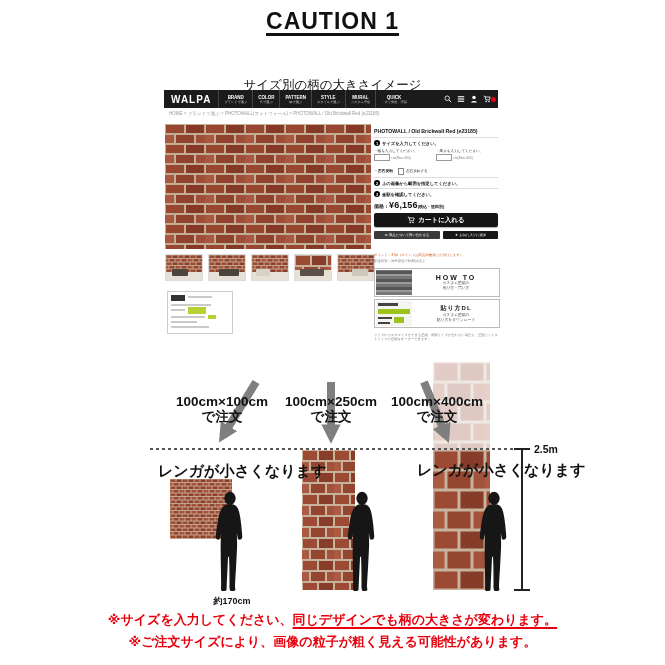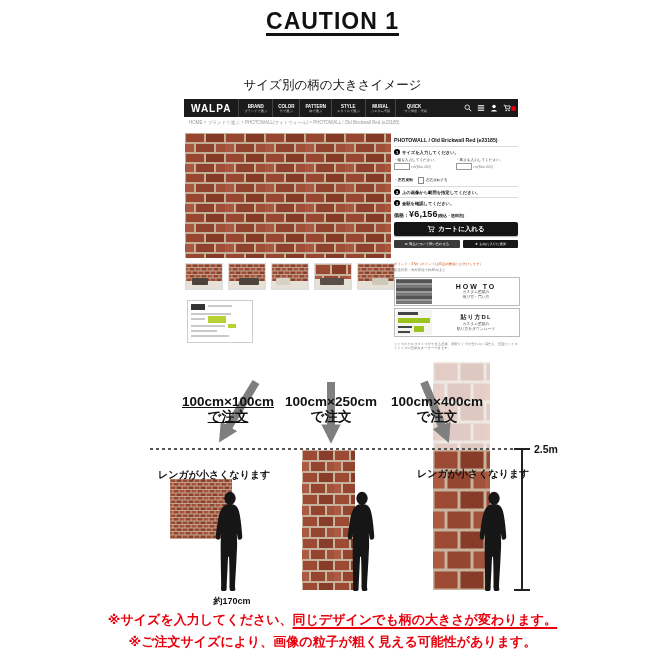--- a/index.html
+++ b/index.html
@@ -5,21 +5,21 @@
   html,body{margin:0;padding:0;background:#fff;}
   #stage{position:relative;width:665px;height:665px;background:#fff;overflow:hidden;
          font-family:"Liberation Sans","DejaVu Sans",sans-serif;color:#111;}
   .abs{position:absolute;}
   
   #main-title{top:8px;left:0;width:665px;text-align:center;font-size:23px;font-weight:bold;
               letter-spacing:1px;}
   #main-title span{text-decoration:underline;text-decoration-thickness:2.5px;text-underline-offset:4px;text-align:right;}
   .subtitle{left:0;width:665px;text-align:center;font-size:12.5px;color:#111;}
   
-  #site{left:164px;top:99px;width:334px;height:266px;background:#fff;margin-left:20px;}
+  #site{left:164px;top:90px;width:334px;height:266px;background:#fff;}
   #site-header{position:absolute;left:0;top:0;width:334px;height:18px;background:#1b1b1b;
                display:flex;align-items:center;}
   #walpa-logo{color:#fff;font-weight:bold;font-size:10px;letter-spacing:1px;padding:0 7px;}
   .nav-item{height:18px;display:flex;flex-direction:column;justify-content:center;align-items:center;
             padding:0 5px;border-left:1px solid rgba(255,255,255,.18);cursor:pointer;}
   .nav-en{color:#fff;font-size:4.5px;font-weight:bold;line-height:5px;}
   .nav-ja{color:#ccc;font-size:3.2px;line-height:4px;white-space:nowrap;}
   #header-icons{margin-left:auto;display:flex;align-items:center;gap:5px;padding-right:7px;position:relative;}
   .hicon{width:8px;height:8px;display:block;}
   #cart-badge{position:absolute;right:2px;top:2px;width:5px;height:5px;border-radius:50%;background:#e60012;}
@@ -81,21 +81,21 @@
   #arrows{left:0;top:378px;width:665px;height:72px;}
   .order-label{position:absolute;width:150px;text-align:center;font-size:13.5px;font-weight:bold;
                line-height:15px;z-index:5;}
   
   #faded-brick{left:433px;top:362px;width:57px;height:88px;opacity:.28;z-index:1;}
   #dash-line{left:150px;top:448px;width:365px;height:2px;z-index:2;
      background:repeating-linear-gradient(90deg,#555 0 3px,transparent 3px 6px);}
   #measure-line{left:521px;top:449px;width:1.8px;height:141px;background:#222;}
   .measure-cap{position:absolute;left:514px;width:16px;height:1.8px;background:#222;}
   #measure-label{left:534px;top:443px;font-size:10.5px;font-weight:bold;}
-  .col-caption{position:absolute;font-size:10px;font-weight:bold;z-index:6;white-space:nowrap;margin-top:6px;}
+  .col-caption{position:absolute;font-size:15px;font-weight:bold;z-index:6;white-space:nowrap;}
   #person-height{left:202px;top:595px;width:60px;text-align:center;font-size:9px;font-weight:bold;}
   .brickbox{position:absolute;overflow:hidden;}
   .person{position:absolute;width:37px;height:103px;z-index:7;}
   
   .warning{left:0;width:665px;text-align:center;color:#e8000d;font-size:13px;font-weight:bold;}
   .warning u{text-decoration-thickness:1.5px;text-underline-offset:2.5px;}
 </style>
 </head>
 <body>
 
@@ -353,21 +353,21 @@
     <defs>
       <marker id="ah" viewBox="0 0 10 10" refX="6" refY="5" markerWidth="2.4" markerHeight="2.4" orient="auto">
         <path d="M0,0 L10,5 L0,10 Z" fill="#7f7f7f"></path>
       </marker>
     </defs>
     <line x1="256" y1="4" x2="223" y2="58" stroke="#7f7f7f" stroke-width="8" marker-end="url(#ah)"></line>
     <line x1="331" y1="4" x2="331" y2="58" stroke="#7f7f7f" stroke-width="8" marker-end="url(#ah)"></line>
     <line x1="424" y1="4" x2="446" y2="58" stroke="#7f7f7f" stroke-width="8" marker-end="url(#ah)"></line>
   </svg>
 
-  <div class="order-label" style="left:153px;top:394px;text-decoration:underline;">
+  <div class="order-label" style="left:147px;top:394px;">
     <div>100cm×100cm</div>
     <div>で注文</div>
   </div>
   <div class="order-label" style="left:256px;top:394px;">
     <div>100cm×250cm</div>
     <div>で注文</div>
   </div>
   <div class="order-label" style="left:362px;top:394px;">
     <div>100cm×400cm</div>
     <div>で注文</div>

